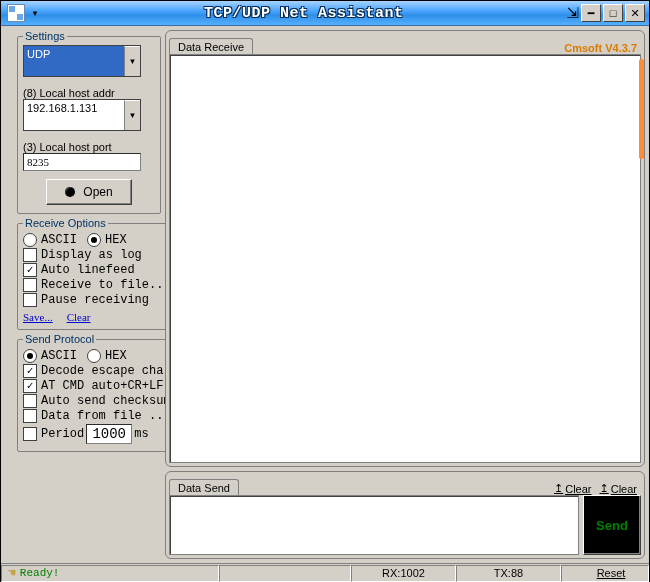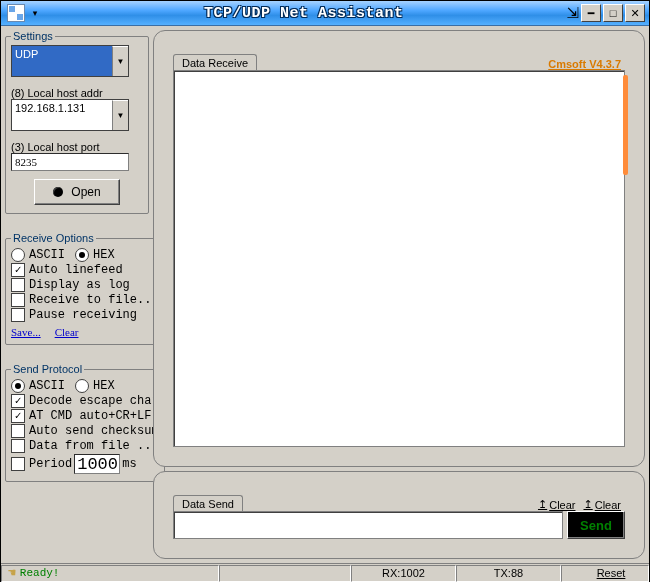--- a/index.html
+++ b/index.html
@@ -95,21 +95,22 @@
     box-sizing: border-box;
     padding: 4px;
     gap: 4px;
   }
 
   
   .left-panel {
     width: 144px;
     display: flex;
     flex-direction: column;
-    gap: 18px;
+    gap: 3px;
+    margin-left: 12px;
   }
   fieldset.group {
     border: 1px solid #808080;
     border-radius: 2px;
     margin: 0;
     padding: 3px 5px 6px 5px;
     background: #d4d0c8;
   }
   fieldset.group > legend {
     padding: 0 2px;
@@ -214,36 +215,36 @@
     display:flex; gap:14px;
     margin-top:4px;
     font-family: Tahoma; font-size:11px;
   }
   .link {
     color:#0000cc; text-decoration:underline; cursor:pointer;
   }
   .period-input {
     width:40px; height:16px;
     border:1px inset #808080; background:#fff;
-    font-size:17px; text-align:center;
+    font-size:14px; text-align:center;
     font-family:"Courier New",monospace;
   }
 
   
   .right-panel {
     flex:1;
     display:flex;
     flex-direction:column;
     gap:4px;
   }
   .receive-zone, .send-zone {
     border:1px solid #808080;
-    border-radius:12px;
+    border-radius:6px;
     background:#d4d0c8;
-    padding:19px;
+    padding:3px;
     box-sizing:border-box;
     display:flex; flex-direction:column;
   }
   .receive-zone { flex: 1; min-height:0; }
   .send-zone { height: 88px; }
   .tab-head {
     display:flex; align-items:flex-end; height:20px; position:relative;
   }
   .tab {
     border:1px solid #808080;
@@ -256,21 +257,21 @@
     border-top-left-radius:3px;
     border-top-right-radius:3px;
   }
   .tab-right {
     margin-left:auto;
     display:flex; gap:8px; align-items:center;
     padding-right:4px;
     font-size:11px;
   }
   .brand {
-    color:#d97a00; font-weight:bold; text-decoration:underline;
+    color:#d97a00; font-weight:bold; 
     font-family: Arial;
     text-align: center;
   }
   .clear-link {
     color:#000; text-decoration:underline; cursor:pointer;
     display:flex; align-items:center; gap:2px;
   }
   .textarea-box {
     flex:1;
     border:1px solid #808080;
@@ -384,26 +385,26 @@
         <legend>Receive Options</legend>
 
         <div class="opt-row">
           <span class="radio-box"></span>
           <span>ASCII</span>
           <span style="width:6px"></span>
           <span class="radio-box checked"></span>
           <span>HEX</span>
         </div>
         <div class="opt-row">
+          <span class="check-box"></span>
+          <span>Display as log</span>
+        </div>
+        <div class="opt-row">
           <span class="check-box checked"></span>
           <span>Auto linefeed</span>
-        </div>
-        <div class="opt-row">
-          <span class="check-box"></span>
-          <span>Display as log</span>
         </div>
         <div class="opt-row">
           <span class="check-box"></span>
           <span>Receive to file...</span>
         </div>
         <div class="opt-row">
           <span class="check-box"></span>
           <span>Pause receiving</span>
         </div>
         <div class="links">

